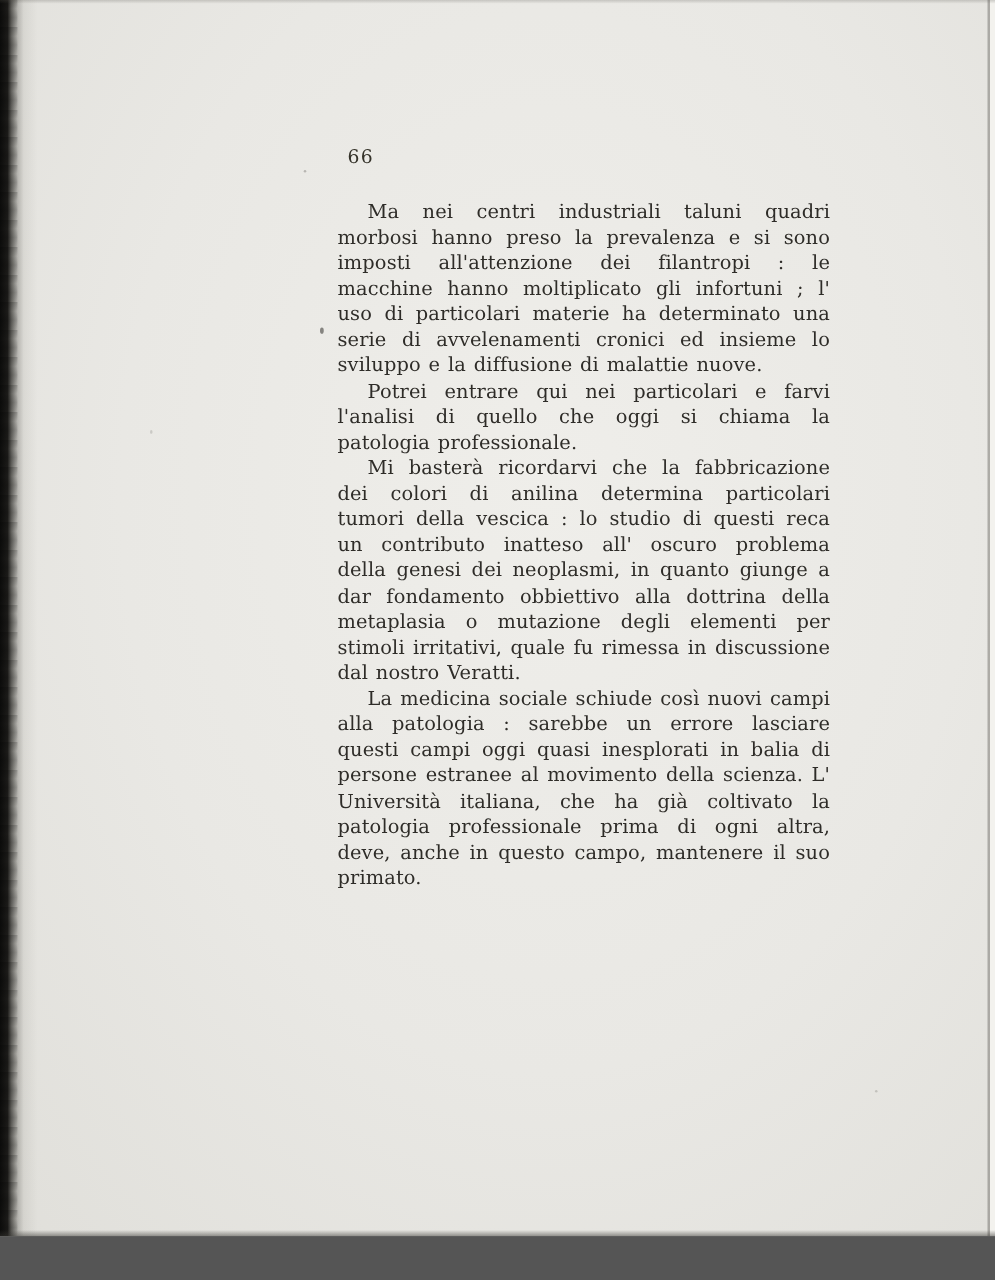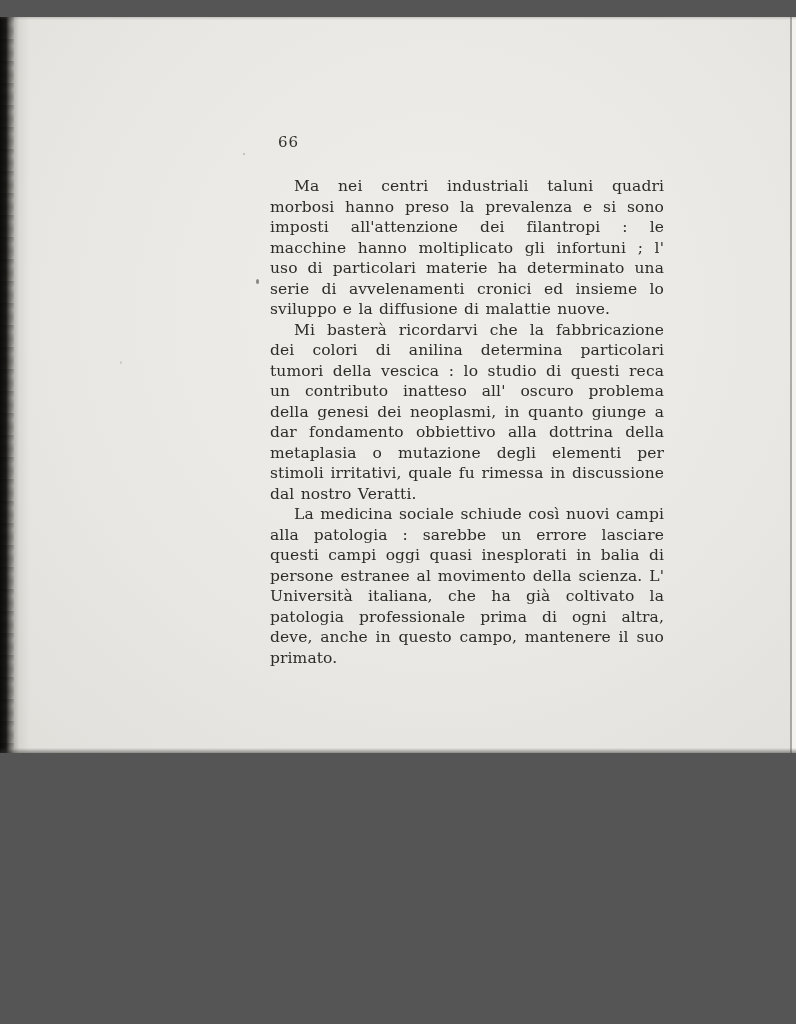--- a/index.html
+++ b/index.html
@@ -3,22 +3,22 @@
 <meta charset="utf-8">
 <style>
   html, body {
     margin: 0;
     padding: 0;
     background: #555;
   }
   .page {
     position: relative;
     width: 796px;
-    height: 736px;
-    margin: 17px auto;
+    height: 989px;
+    margin: 0 auto;
     background: radial-gradient(ellipse at 55% 40%, #efeeea 0%, #e9e8e4 55%, #e0dfda 100%);
     overflow: hidden;
     font-family: "DejaVu Serif", "Liberation Serif", serif;
     color: #2e2c28;
   }
   .binding-shadow {
     position: absolute;
     left: 0; top: 0; bottom: 0;
     width: 30px;
     background: linear-gradient(90deg,
@@ -113,17 +113,18 @@
 
   <i class="speck s1"></i>
   <i class="speck s2"></i>
   <i class="speck s3"></i>
   <i class="speck s4"></i>
 
   <div class="page-number">66</div>
 
   <div class="text-block">
     <p class="indented">Ma nei centri industriali taluni quadri morbosi hanno preso la prevalenza e si sono imposti all'attenzione dei filantropi : le macchine hanno moltiplicato gli infortuni ; l' uso di particolari materie ha determinato una serie di avvelenamenti cronici ed insieme lo sviluppo e la diffusione di malattie nuove.</p>
+    <p class="indented">Potrei entrare qui nei particolari e farvi l'analisi di quello che oggi si chiama la patologia professionale.</p>
     <p class="indented">Mi basterà ricordarvi che la fabbricazione dei colori di anilina determina particolari tumori della vescica : lo studio di questi reca un contributo inatteso all' oscuro problema della genesi dei neoplasmi, in quanto giunge a dar fondamento obbiettivo alla dottrina della metaplasia o mutazione degli elementi per stimoli irritativi, quale fu rimessa in discussione dal nostro Veratti.</p>
     <p class="indented">La medicina sociale schiude così nuovi campi alla patologia : sarebbe un errore lasciare questi campi oggi quasi inesplorati in balia di persone estranee al movimento della scienza. L' Università italiana, che ha già coltivato la patologia professionale prima di ogni altra, deve, anche in questo campo, mantenere il suo primato.</p>
   </div>
 
 </div>
 
 </body></html>

